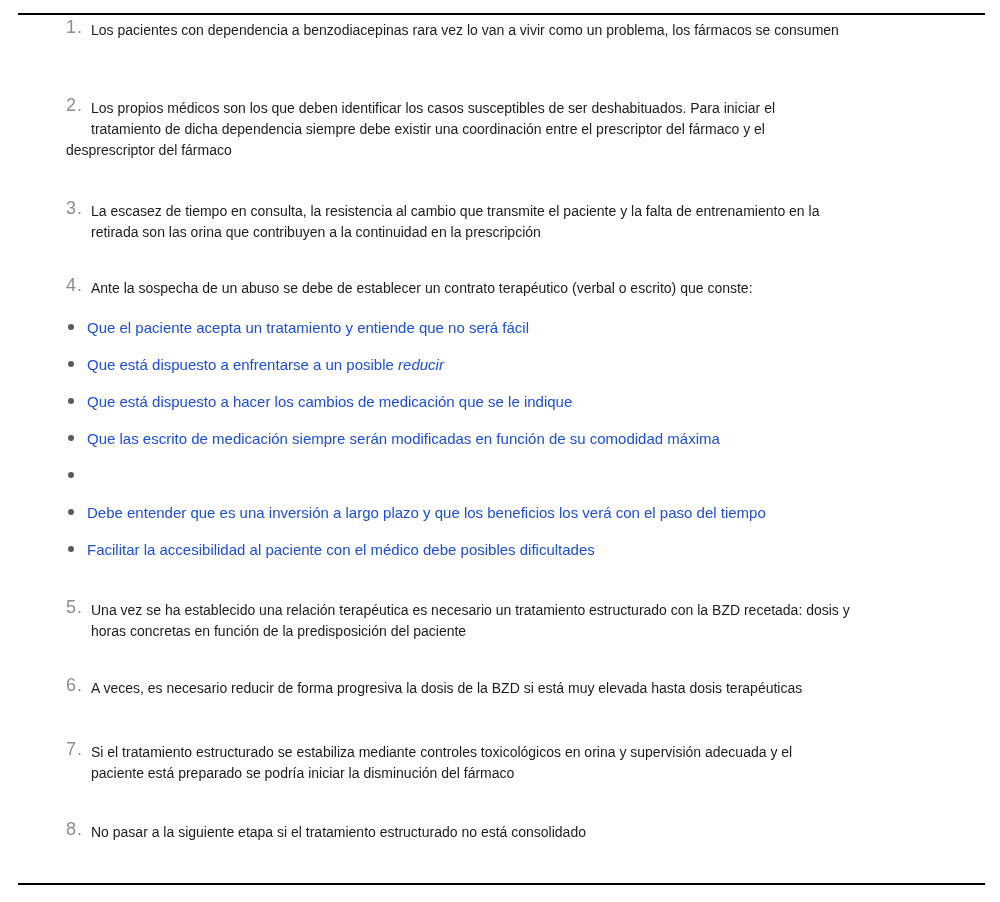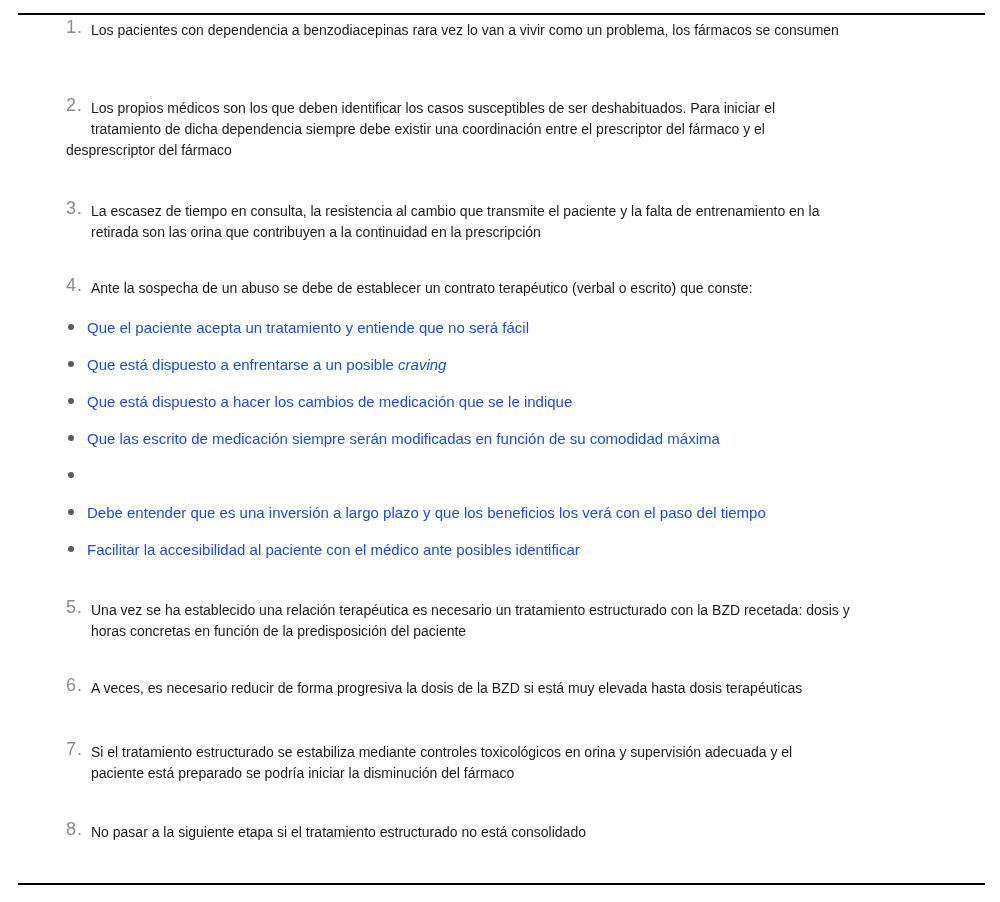--- a/index.html
+++ b/index.html
@@ -114,21 +114,21 @@
     </div>
   </div>
 
   <div class="bullet-item" style="top:317px">
     <span class="dot"></span>
     <span>Que el paciente acepta un tratamiento y entiende que no será fácil</span><em></em>
   </div>
 
   <div class="bullet-item" style="top:354px">
     <span class="dot"></span>
-    <span>Que está dispuesto a enfrentarse a un posible </span><em>craving</em>
+    <span>Que está dispuesto a enfrentarse a un posible </span><em>reducir</em>
   </div>
 
   <div class="bullet-item" style="top:391px">
     <span class="dot"></span>
     <span>Que está dispuesto a hacer los cambios de medicación que se le indique</span><em></em>
   </div>
 
   <div class="bullet-item" style="top:428px">
     <span class="dot"></span>
     <span>Que las escrito de medicación siempre serán modificadas en función de su comodidad máxima</span><em></em>
@@ -139,21 +139,21 @@
     <em></em>
   </div>
 
   <div class="bullet-item" style="top:502px">
     <span class="dot"></span>
     <span>Debe entender que es una inversión a largo plazo y que los beneficios los verá con el paso del tiempo</span><em></em>
   </div>
 
   <div class="bullet-item" style="top:539px">
     <span class="dot"></span>
-    <span>Facilitar la accesibilidad al paciente con el médico ante posibles identificar</span><em></em>
+    <span>Facilitar la accesibilidad al paciente con el médico debe posibles dificultades</span><em></em>
   </div>
 
   <div class="num-item" style="top:600px">
     <span class="num">5.</span>
     <div class="lines">
       <div class="line">Una vez se ha establecido una relación terapéutica es necesario un tratamiento estructurado con la BZD recetada: dosis y</div>
       <div class="line">horas concretas en función de la predisposición del paciente</div>
     </div>
   </div>
 

